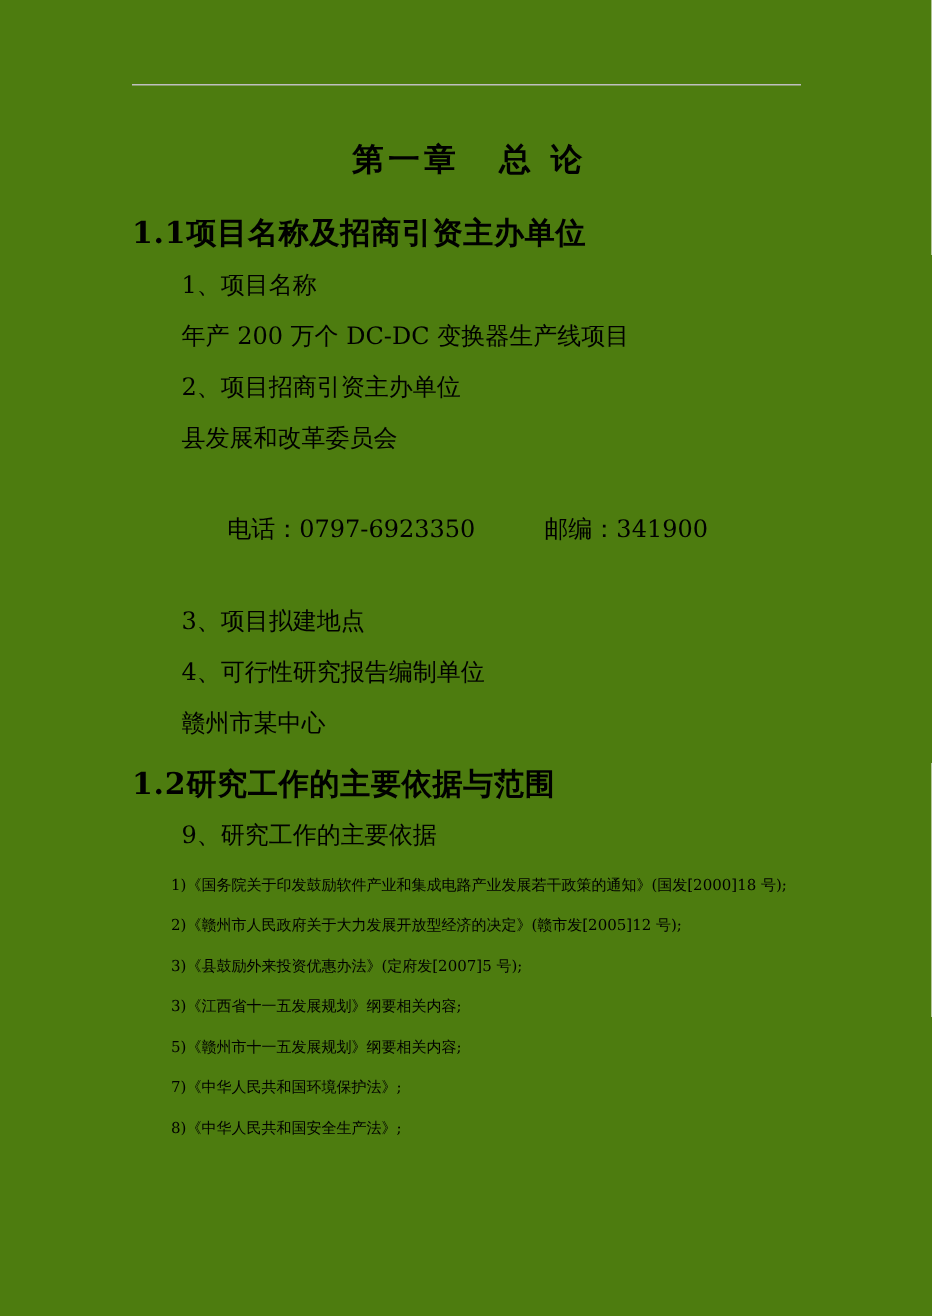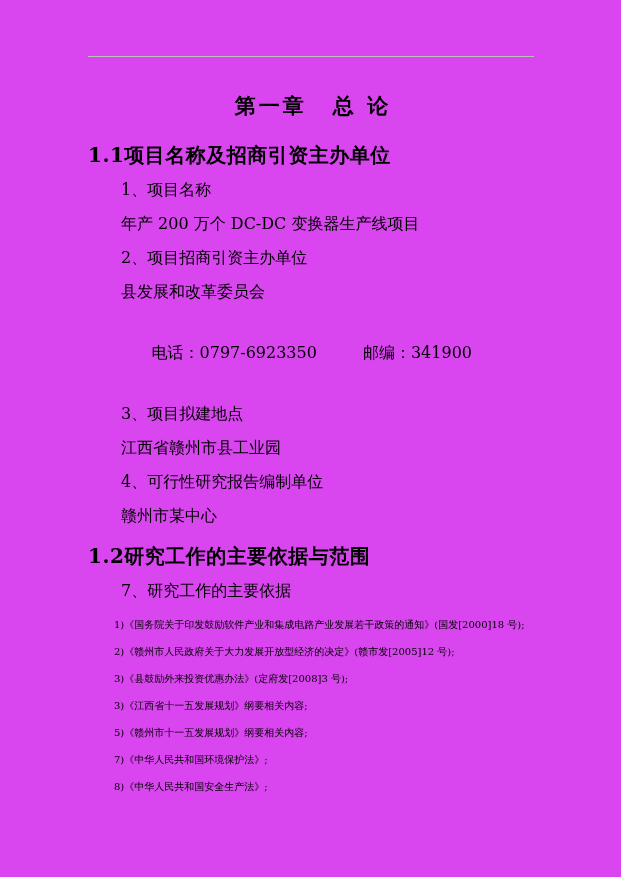--- a/index.html
+++ b/index.html
@@ -4,21 +4,21 @@
 <style>
   html, body {
     margin: 0;
     padding: 0;
     background: #ffffff;
   }
   .page {
     position: relative;
     width: 621px;
     height: 877px;
-    background: #d946ef;
+    background: #4d7c0f;
     font-family: "DejaVu Serif", "Liberation Serif", serif;
     color: #000000;
     box-sizing: border-box;
     overflow: hidden;
   }
   .header-rule {
     position: absolute;
     left: 88px;
     top: 56px;
     width: 446px;
@@ -94,32 +94,31 @@
     <p class="line indent1">1、项目名称</p>
     <p class="line indent1">年产 200 万个 DC-DC 变换器生产线项目</p>
     <p class="line indent1">2、项目招商引资主办单位</p>
     <p class="line indent1">县发展和改革委员会</p>
 
     <p class="line indent1 phone-line">
       <span>电话：</span><span>0797-6923350</span><span class="sp"></span><span>邮编：</span><span>341900</span>
     </p>
 
     <p class="line indent1">3、项目拟建地点</p>
-    <p class="line indent1">江西省赣州市县工业园</p>
     <p class="line indent1">4、可行性研究报告编制单位</p>
     <p class="line indent1">赣州市某中心</p>
 
     <div class="sec-heading">
       <span class="num">1.2</span><span>研究工作的主要依据与范围</span>
     </div>
 
-    <p class="line indent1">7、研究工作的主要依据</p>
+    <p class="line indent1">9、研究工作的主要依据</p>
 
     <p class="wrap">1)《国务院关于印发鼓励软件产业和集成电路产业发展若干政策的通知》(国发[2000]18 号);</p>
     <p class="wrap">2)《赣州市人民政府关于大力发展开放型经济的决定》(赣市发[2005]12 号);</p>
-    <p class="wrap">3)《县鼓励外来投资优惠办法》(定府发[2008]3 号);</p>
+    <p class="wrap">3)《县鼓励外来投资优惠办法》(定府发[2007]5 号);</p>
     <p class="wrap">3)《江西省十一五发展规划》纲要相关内容;</p>
     <p class="wrap">5)《赣州市十一五发展规划》纲要相关内容;</p>
     <p class="wrap">7)《中华人民共和国环境保护法》;</p>
     <p class="wrap">8)《中华人民共和国安全生产法》;</p>
 
   </div>
 </div>
 
 </body></html>

